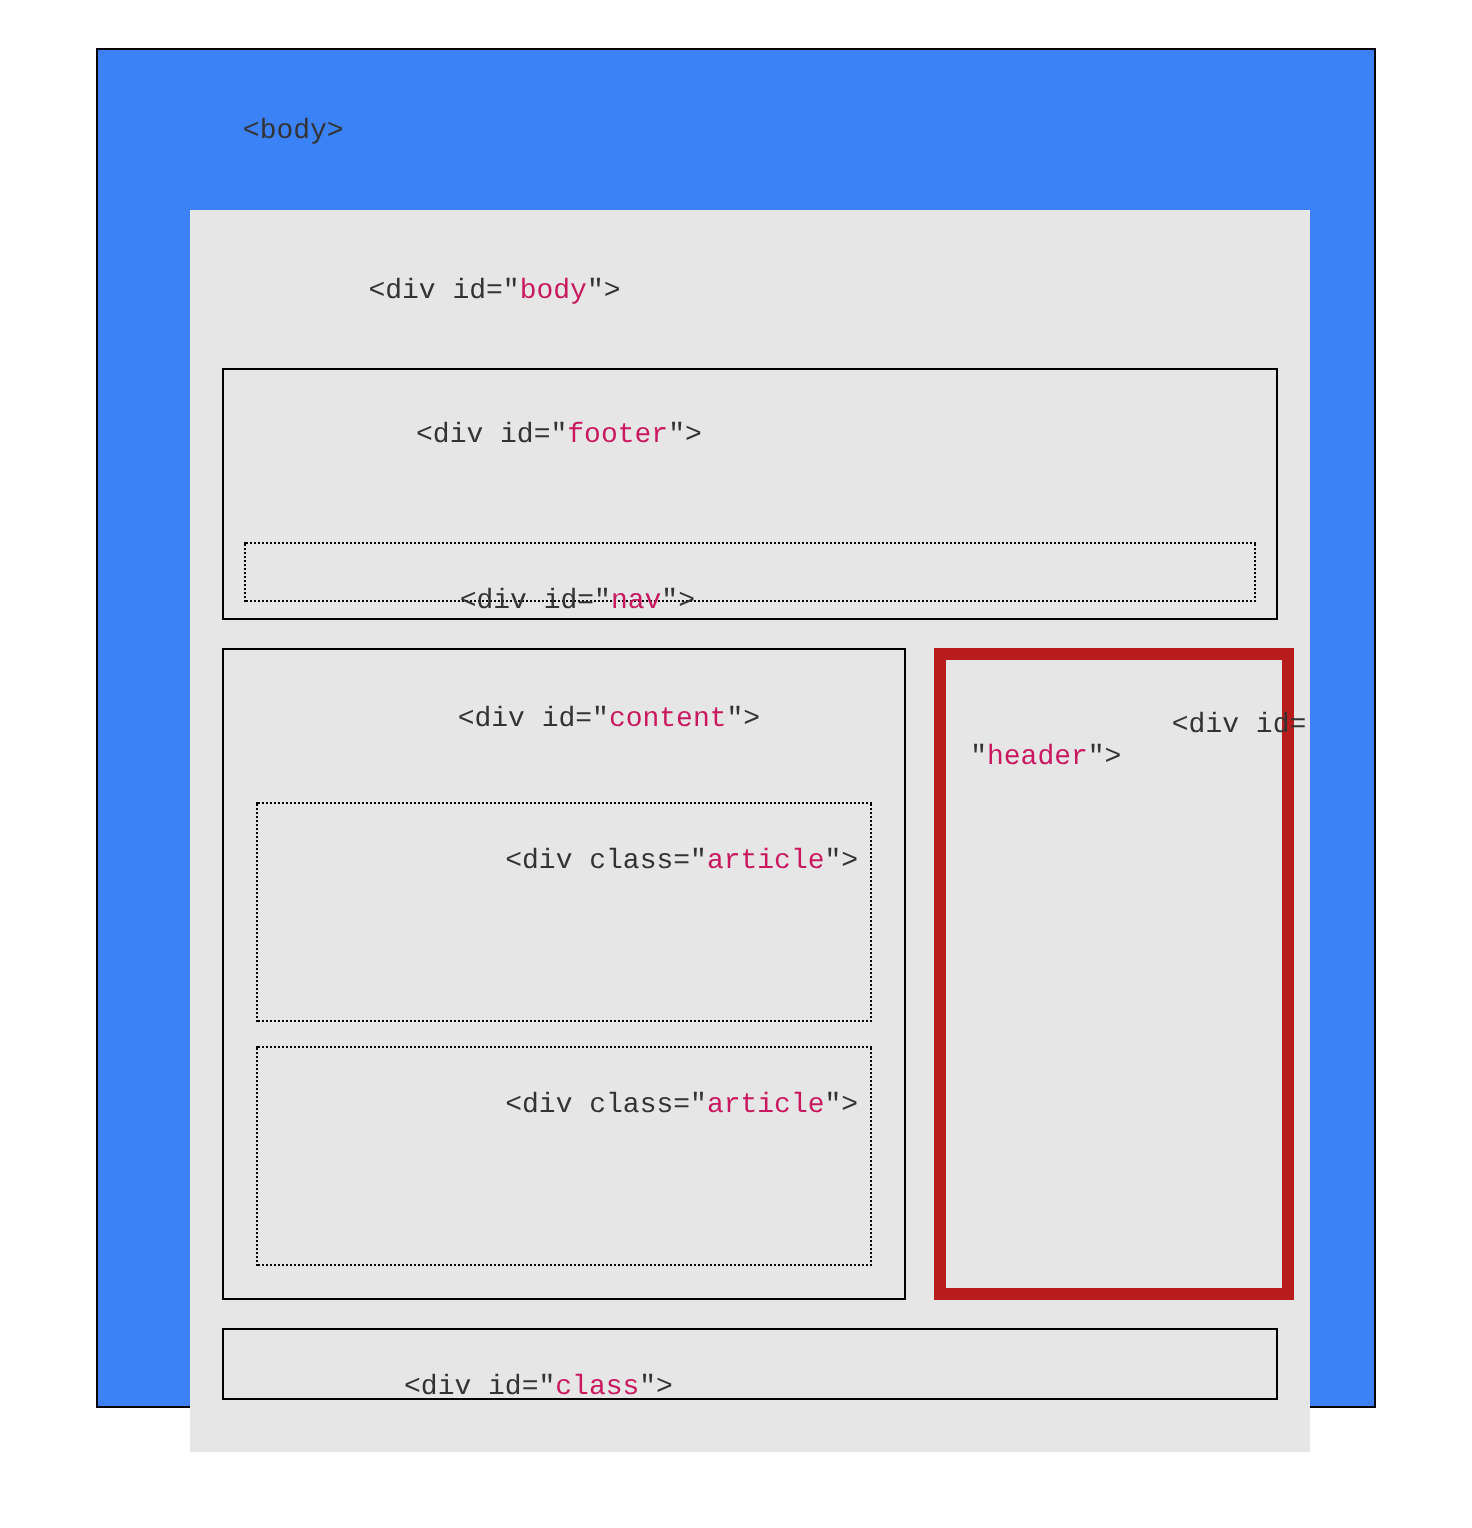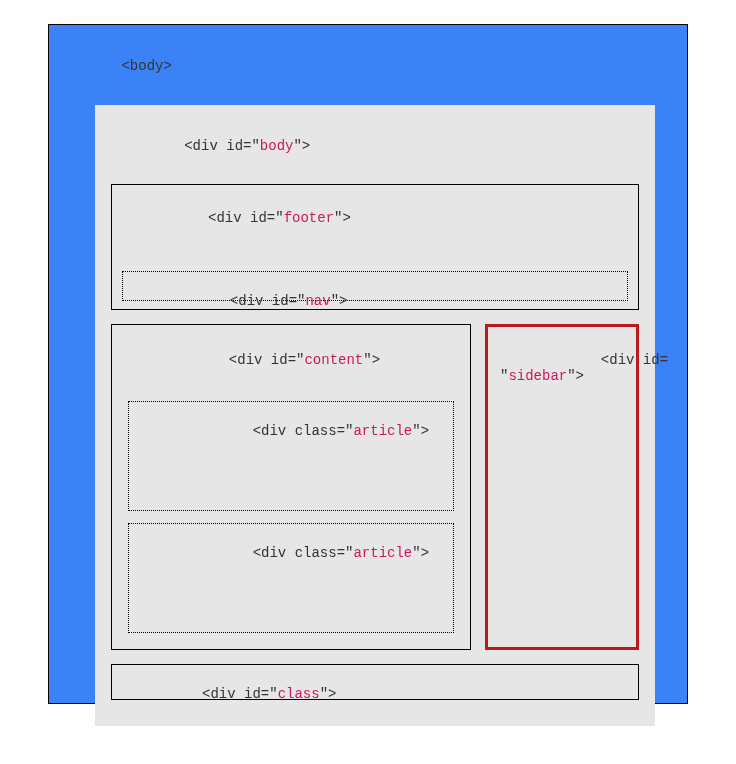--- a/index.html
+++ b/index.html
@@ -67,22 +67,22 @@
     width: 350px;
     padding: 6px 10px 16px 10px;
     border: 1px solid #000;
   }
   .article-box {
     margin: 12px 6px 0 6px;
     height: 110px;
     border: 1px dotted #000;
   }
   .sidebar-box {
-    width: 154px;
-    border: 3px solid #b91c1c;
+    width: 180px;
+    border: 6px solid #b91c1c;
     padding: 4px 6px;
   }
   .footer-box {
     margin-top: 14px;
     height: 36px;
     border: 1px solid #000;
   }
 </style>
 </head>
 <body>
@@ -120,21 +120,21 @@
             </div>
           </div>
           <div class="dotted-box article-box">
             <div class="code-label">
               <span class="tag">&lt;div class="</span><span class="val">article</span><span class="tag">"&gt;</span>
             </div>
           </div>
         </div>
         <div class="sidebar-box">
           <div class="code-label">
-            <span class="tag">&lt;div id=</span><br><span class="tag">"</span><span class="val">sidebar</span><span class="tag">"&gt;</span>
+            <span class="tag">&lt;div id=</span><br><span class="tag">"</span><span class="val">header</span><span class="tag">"&gt;</span>
           </div>
         </div>
       </div>
 
       <div class="solid-box footer-box">
         <div class="code-label">
           <span class="tag">&lt;div id="</span><span class="val">class</span><span class="tag">"&gt;</span>
         </div>
       </div>
 

